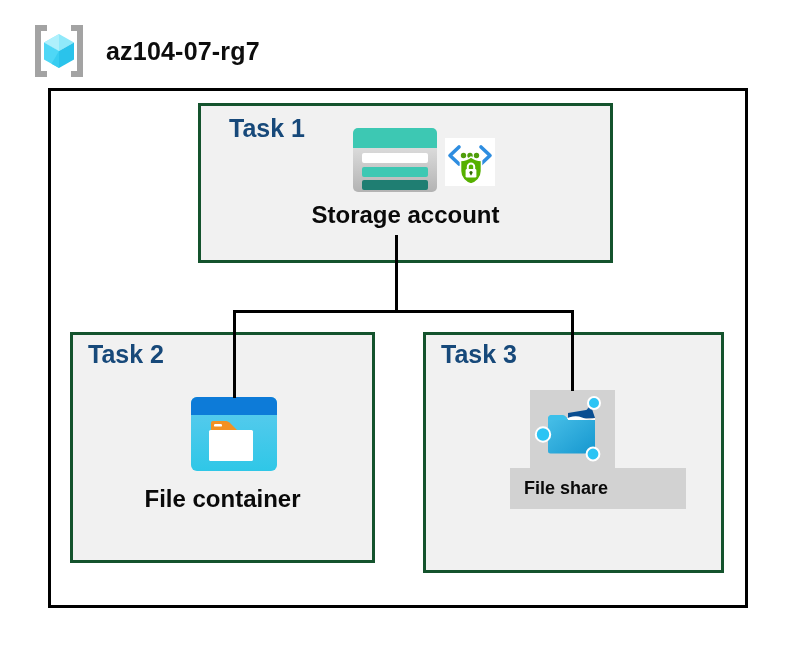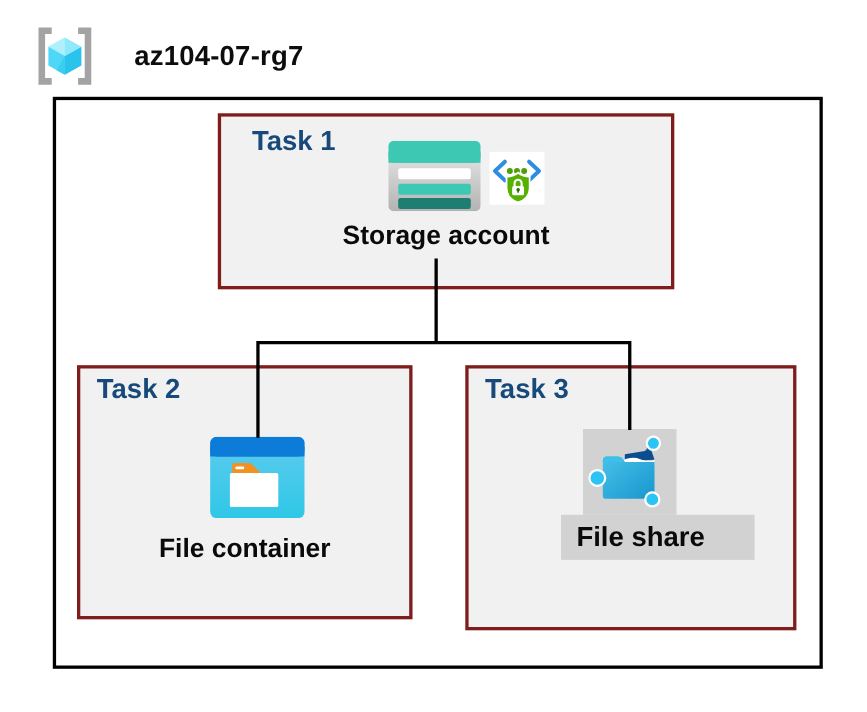--- a/index.html
+++ b/index.html
@@ -1,30 +1,30 @@
 <!DOCTYPE html>
 <html><head>
 <meta charset="utf-8">
 <style>
   html,body{margin:0;padding:0;background:#ffffff;}
   .canvas{
     position:relative;width:788px;height:647px;background:#ffffff;
     font-family:"Liberation Sans",sans-serif;overflow:hidden;
   }
   
-  .rg-header{position:absolute;left:30px;top:22px;display:flex;align-items:center;gap:34px;}
+  .rg-header{position:absolute;left:30px;top:22px;display:flex;align-items:center;gap:18px;}
   .rg-icon{width:58px;height:58px;display:block;}
   .rg-title{font-size:25px;font-weight:700;color:#0d0d0d;letter-spacing:.2px;}
   
   .outer-box{
     position:absolute;left:48px;top:88px;width:700px;height:520px;
     border:3px solid #000;background:#ffffff;box-sizing:border-box;
   }
   .task-box{
-    position:absolute;border:3px solid #7f1d1d;background:#f1f1f1;box-sizing:border-box;
+    position:absolute;border:3px solid #14532d;background:#f1f1f1;box-sizing:border-box;
   }
   .task1{left:198px;top:103px;width:415px;height:160px;}
   .task2{left:70px;top:332px;width:305px;height:231px;}
   .task3{left:423px;top:332px;width:301px;height:241px;}
   .task-label{
     position:absolute;font-size:25px;font-weight:700;color:#17497a;white-space:nowrap;
   }
   .item-label{
     position:absolute;left:0;right:0;text-align:center;
     font-size:24px;font-weight:700;color:#0a0a0a;white-space:nowrap;
@@ -32,21 +32,21 @@
   
   .storage-icon{position:absolute;left:152px;top:22px;width:84px;height:64px;}
   .sas-icon{position:absolute;left:244px;top:32px;width:50px;height:48px;background:#ffffff;}
   
   .blob-icon{position:absolute;left:118px;top:62px;width:86px;height:74px;}
   
   .fs-icon-bg{position:absolute;left:104px;top:55px;width:85px;height:78px;background:#d2d2d2;}
   .fs-icon{position:absolute;left:4px;top:3px;width:76px;height:72px;}
   .fs-label-bg{position:absolute;left:84px;top:133px;width:176px;height:41px;background:#d2d2d2;}
   .fs-label{
-    font-size:25px;font-weight:700;color:#0a0a0a;line-height:41px;padding-left:14px;white-space:nowrap;
+    font-size:18px;font-weight:700;color:#0a0a0a;line-height:41px;padding-left:14px;white-space:nowrap;
   }
   
   .connectors{position:absolute;left:0;top:0;width:788px;height:647px;pointer-events:none;}
 </style>
 </head>
 <body>
 
 <div class="canvas">
 
   <div class="rg-header">

